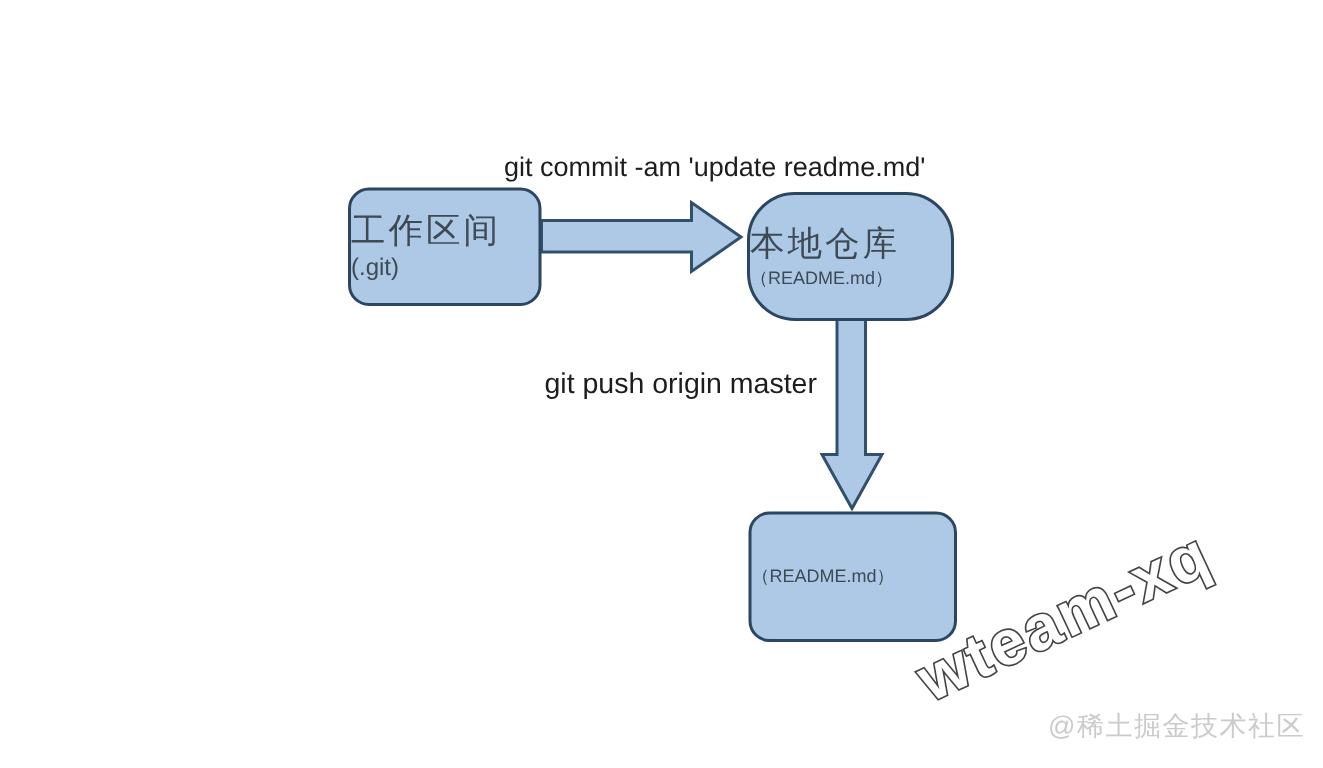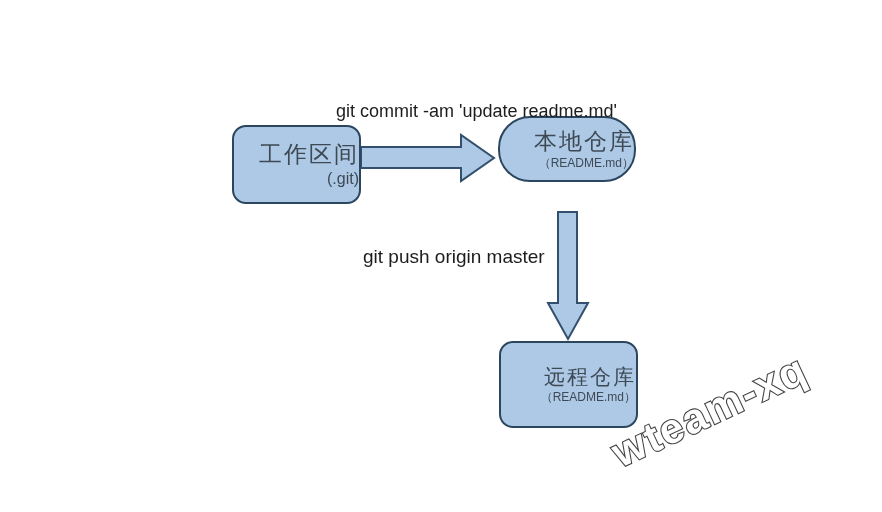--- a/index.html
+++ b/index.html
@@ -16,38 +16,38 @@
     overflow: hidden;
   }
   .node {
     position: absolute;
     box-sizing: border-box;
     background: #aec9e5;
     border: 2.5px solid #2c465f;
     border-radius: 14px;
     display: flex;
     flex-direction: column;
-    align-items: flex-end;
+    align-items: flex-start;
     justify-content: center;
     text-align: center;
     color: #3d4a55;
     line-height: 1.25;
   }
   .node-title {
     font-family: "DejaVu Serif", serif;
     font-size: 23px;
     letter-spacing: 2px;
   }
   .node-subtitle {
     font-family: "Liberation Sans", sans-serif;
     font-size: 16px;
     letter-spacing: 0px;
   }
   .node-working { left: 232px; top: 125px; width: 129px; height: 79px; }
-  .node-local   { left: 498px; top: 116px; width: 138px; height: 66px; border-radius: 32px; }
+  .node-local   { left: 498px; top: 128px; width: 138px; height: 86px; border-radius: 32px; }
   .node-remote  { left: 499px; top: 341px; width: 139px; height: 87px; }
   .node-local .node-subtitle,
   .node-remote .node-subtitle { font-size: 12px; }
   .node-remote .node-title { font-size: 21px; }
 
   .edge-label {
     position: absolute;
     color: #1d1d1d;
     white-space: pre;
   }
@@ -103,21 +103,21 @@
     <span class="node-title">工作区间</span>
     <span class="node-subtitle">(.git)</span>
   </div>
 
   <div class="node node-local" style="background: rgb(174, 201, 229); border-color: rgb(44, 70, 95); color: rgb(61, 74, 85);">
     <span class="node-title">本地仓库</span>
     <span class="node-subtitle">（README.md）</span>
   </div>
 
   <div class="node node-remote" style="background: rgb(174, 201, 229); border-color: rgb(44, 70, 95); color: rgb(61, 74, 85);">
-    <span class="node-title">远程仓库</span>
     <span class="node-subtitle">（README.md）</span>
   </div>
 
   <div class="edge-label label-push" style="color: rgb(29, 29, 29);">git push origin master</div>
   <div class="edge-label label-commit" style="color: rgb(29, 29, 29);">git commit -am 'update readme.md'</div>
 
+  <div class="footer-credit" style="color: rgb(203, 203, 203);">@稀土掘金技术社区</div>
 
 </div>
 
 </body></html>

